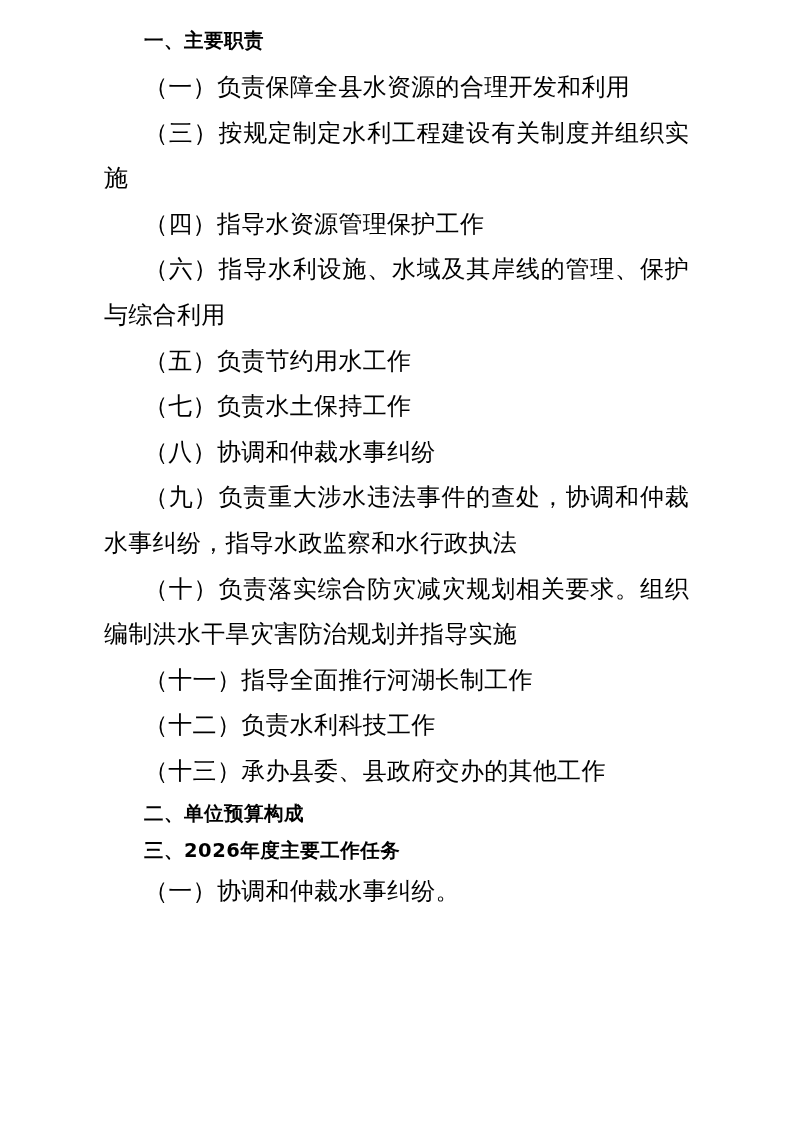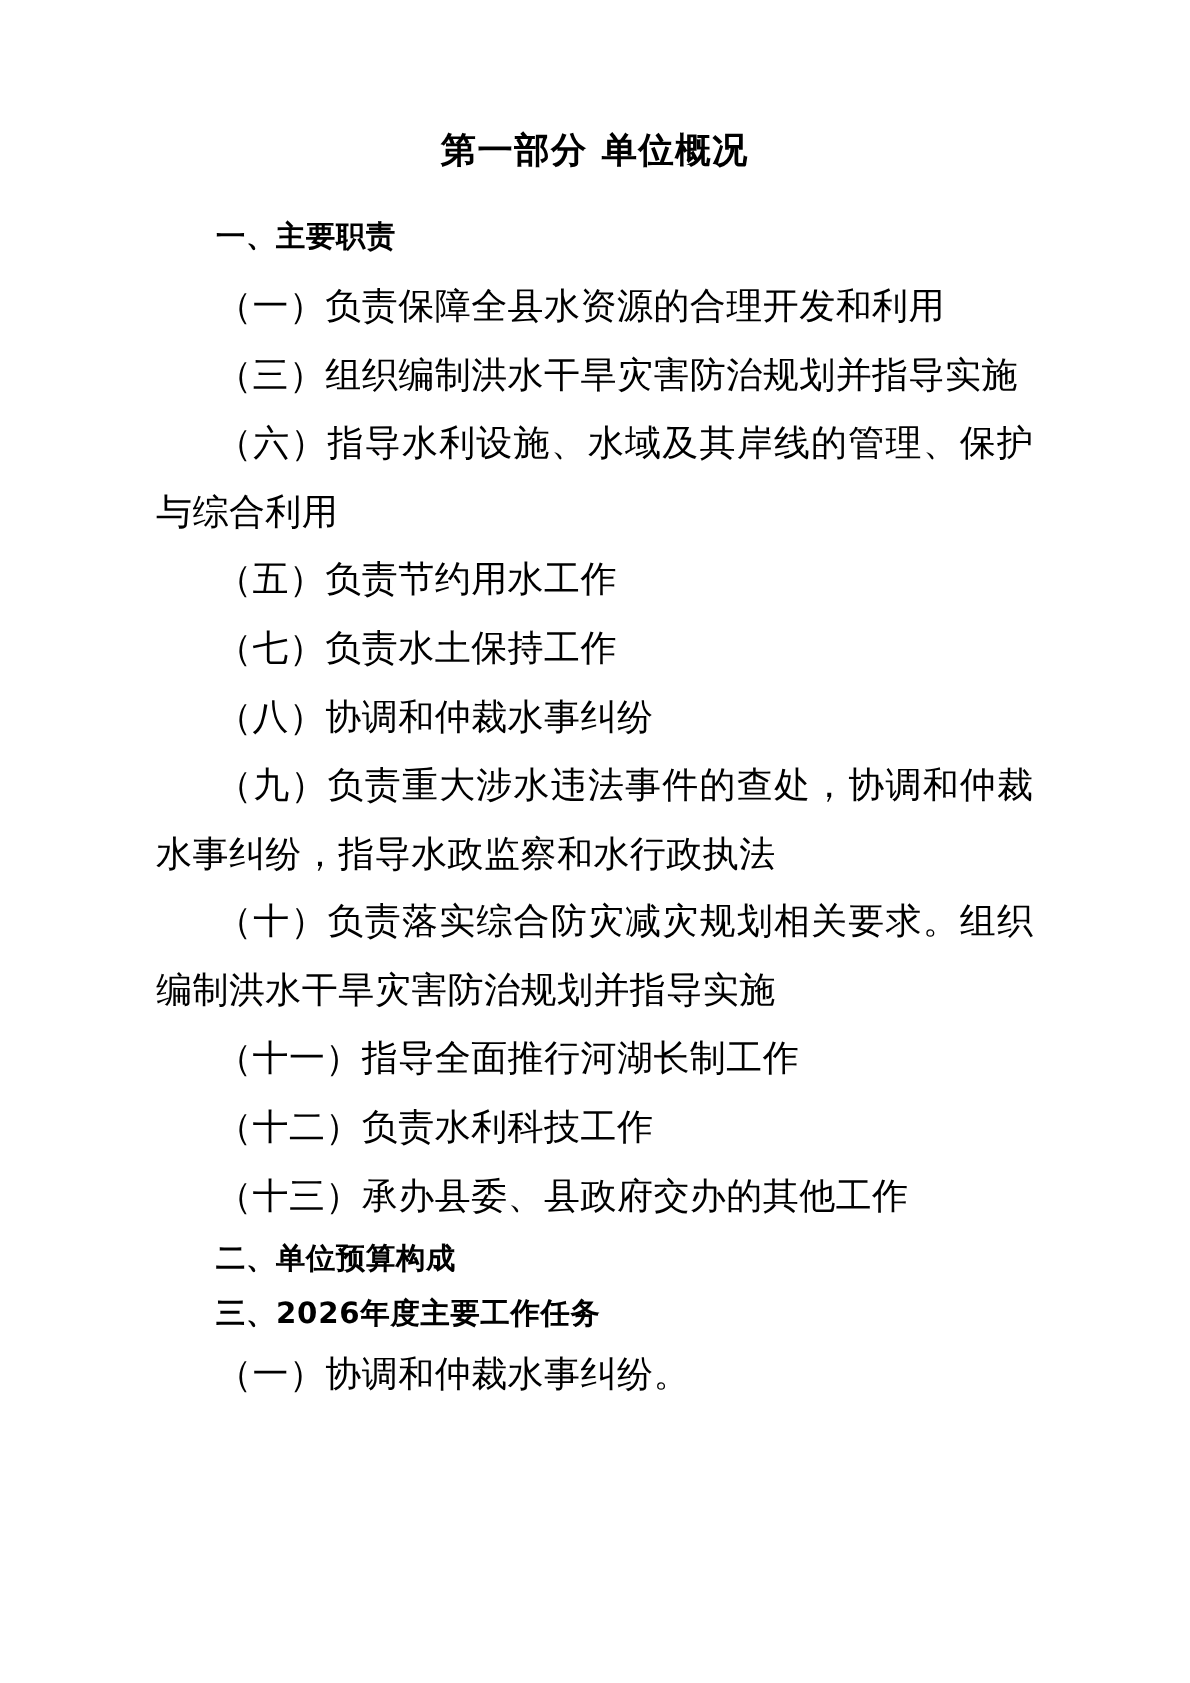--- a/index.html
+++ b/index.html
@@ -52,27 +52,27 @@
   }
   .body-block {
     margin-top: 6px;
   }
 </style>
 </head>
 <body>
 
 <div class="page">
 
-  <div class="doc-title">第一部分  单位概况</div>
 
   <div>
     <div class="section-heading heading-gap-top">一、主要职责</div>
     <div class="body-block">
       <p class="para">（一）负责保障全县水资源的合理开发和利用</p>
-      <p class="para">（三）组织编制洪水干旱灾害防治规划并指导实施</p>
+      <p class="para">（三）按规定制定水利工程建设有关制度并组织实施</p>
+      <p class="para">（四）指导水资源管理保护工作</p>
       <p class="para">（六）指导水利设施、水域及其岸线的管理、保护与综合利用</p>
       <p class="para">（五）负责节约用水工作</p>
       <p class="para">（七）负责水土保持工作</p>
       <p class="para">（八）协调和仲裁水事纠纷</p>
       <p class="para">（九）负责重大涉水违法事件的查处，协调和仲裁水事纠纷，指导水政监察和水行政执法</p>
       <p class="para">（十）负责落实综合防灾减灾规划相关要求。组织编制洪水干旱灾害防治规划并指导实施</p>
       <p class="para">（十一）指导全面推行河湖长制工作</p>
       <p class="para">（十二）负责水利科技工作</p>
       <p class="para">（十三）承办县委、县政府交办的其他工作</p>
     </div>

